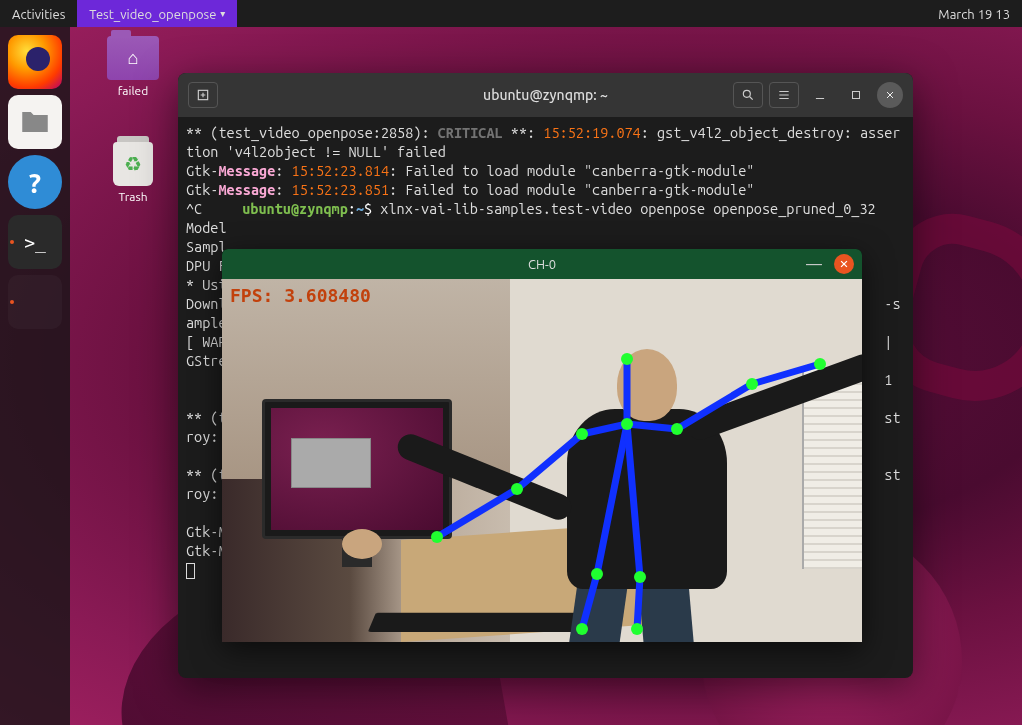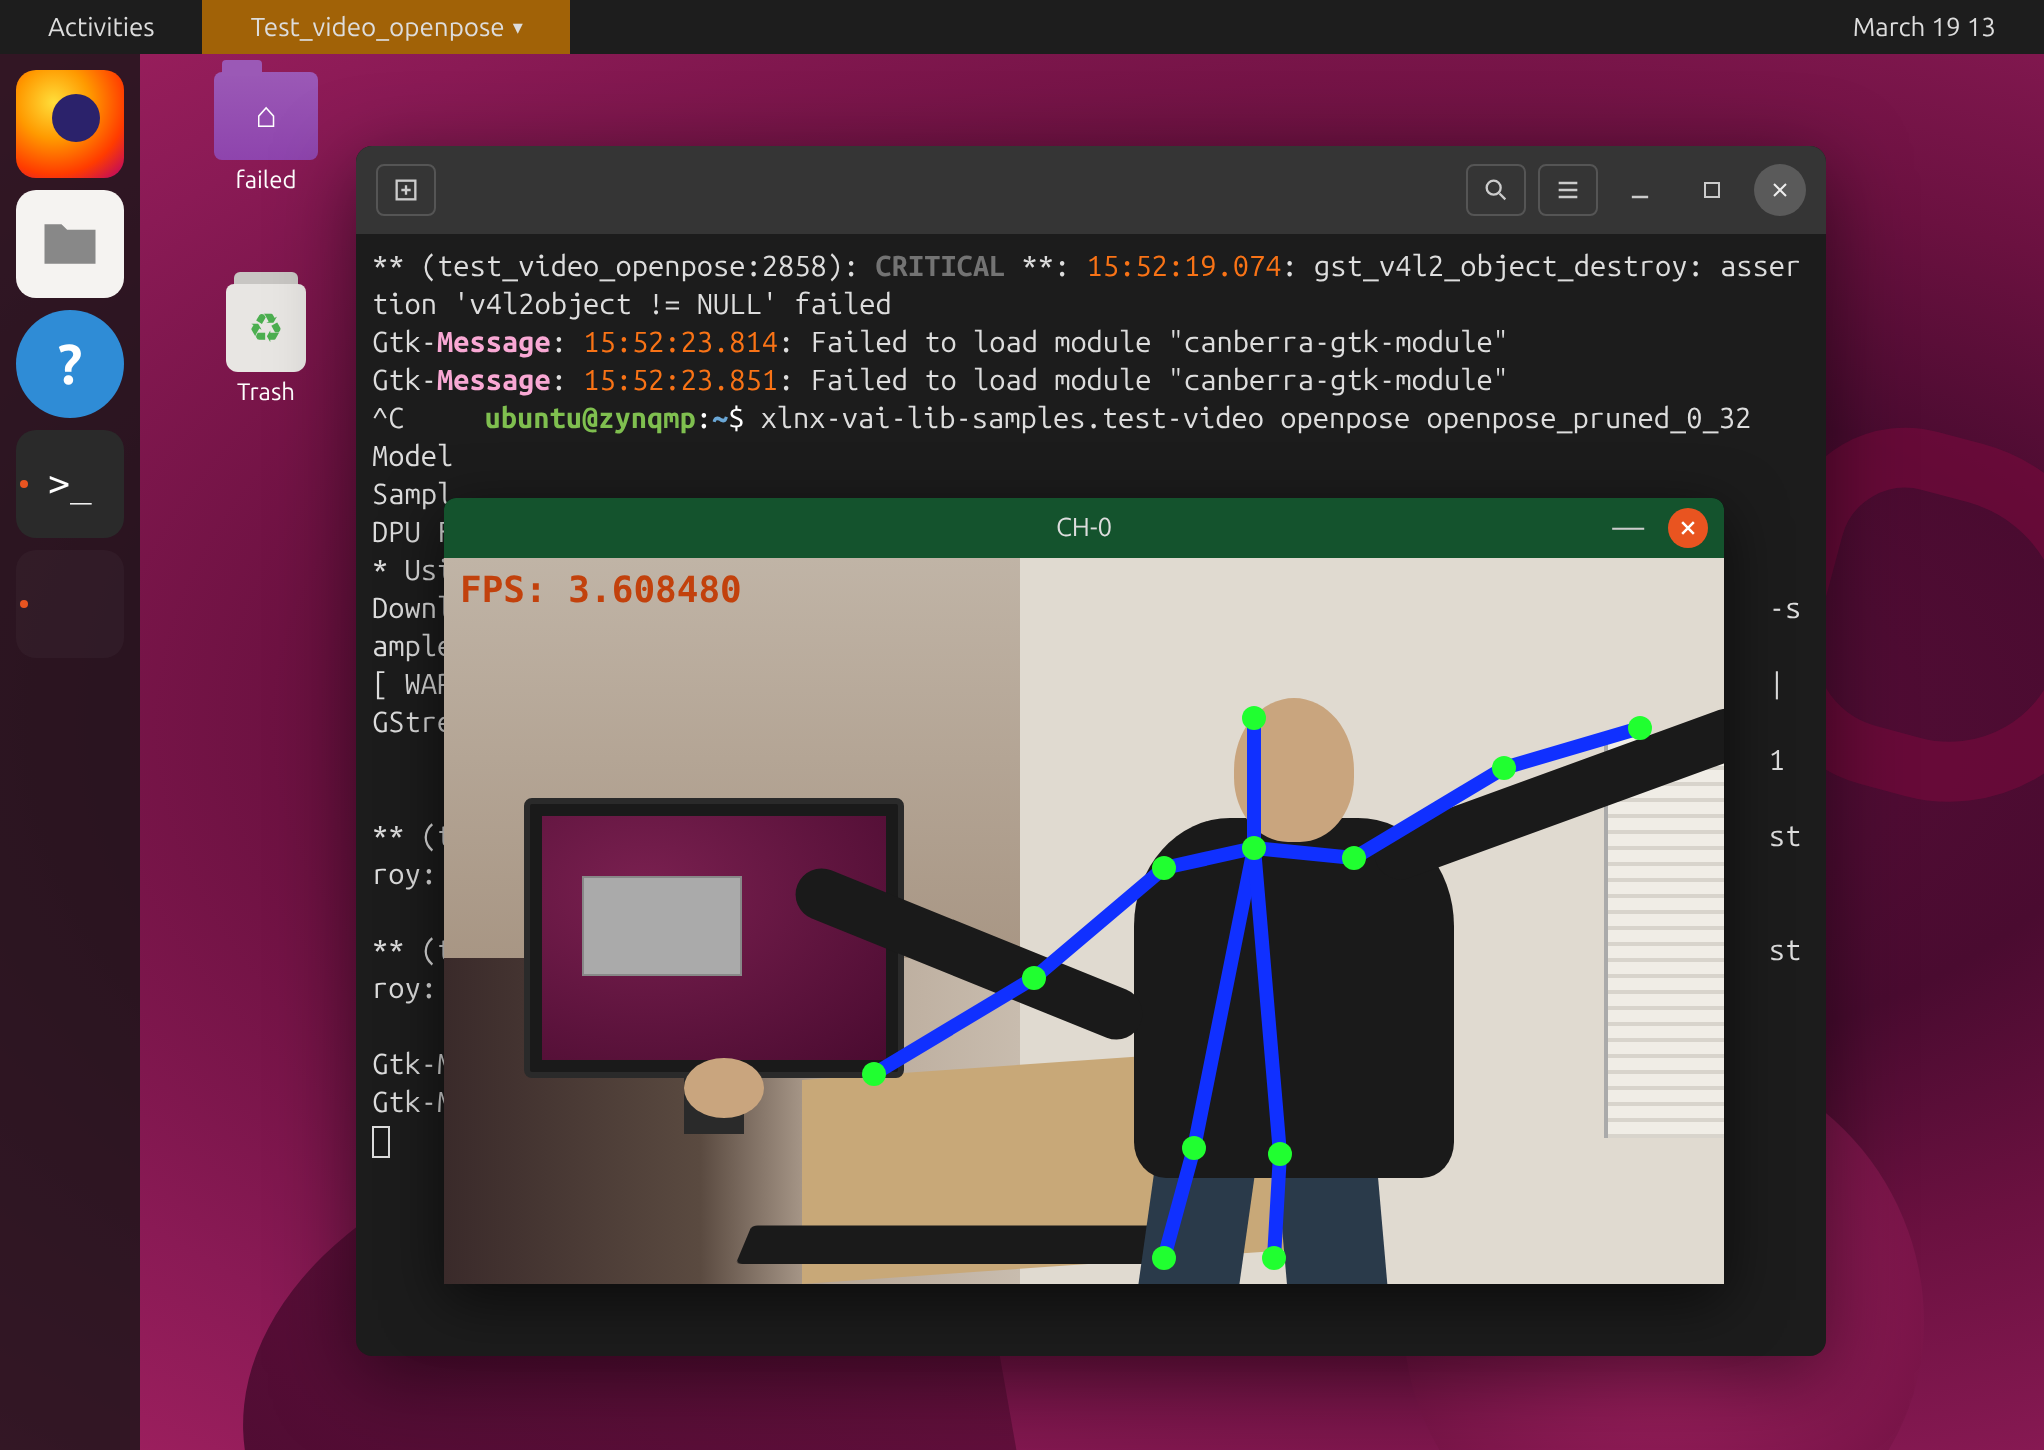--- a/index.html
+++ b/index.html
@@ -1,22 +1,22 @@
 <!DOCTYPE html>
 <html><head>
 <meta charset="utf-8">
 <style>
   * { margin: 0; padding: 0; box-sizing: border-box; }
   html, body { width: 1022px; height: 725px; overflow: hidden; font-family: Ubuntu, "Segoe UI", sans-serif; }
   body { background: radial-gradient(ellipse at 70% 50%, #5a0e3a 0%, #4a0b30 35%, #6b1140 55%, #8a1a55 80%, #a02060 100%); position: relative; }
 
   
   .topbar { position: absolute; top:0; left:0; right:0; height:27px; background:#1d1d1d; color:#ddd; display:flex; align-items:center; font-size:13px; z-index:10; }
-  .topbar .item { padding:0 24px; height:27px; display:flex; align-items:center; cursor:pointer; }
-  .topbar .item.active { background:#a16207; }
+  .topbar .item { padding:0 12px; height:27px; display:flex; align-items:center; cursor:pointer; }
+  .topbar .item.active { background:#6d28d9; }
   .topbar .spacer { flex:1; }
   .topbar .dropdown-arrow { margin-left:4px; font-size:10px; }
 
   
   .dock { position:absolute; top:27px; left:0; bottom:0; width:70px; background:rgba(20,20,20,0.78); display:flex; flex-direction:column; align-items:center; padding-top:8px; gap:6px; z-index:9; }
   .dock-item { width:54px; height:54px; border-radius:10px; display:flex; align-items:center; justify-content:center; cursor:pointer; position:relative; }
   .dock-item.firefox { background: radial-gradient(circle at 35% 30%, #ffde3a 0%, #ff9a00 35%, #ff3b00 70%, #b4006f 100%); }
   .dock-item.firefox::after{content:""; position:absolute; width:24px; height:24px; border-radius:50%; background:#2b226b; top:12px; left:18px;}
   .dock-item.files { background:#f5f3f1; border-radius:10px; }
   .dock-item.files svg { width:34px; height:34px; }
@@ -134,20 +134,21 @@
 </div>
 
 <div class="term-window">
   <div class="term-titlebar">
     <div class="newtab">
       <svg width="14" height="14" viewBox="0 0 24 24">
           <rect x="4" y="4" width="16" height="16" fill="none" stroke="#ccc" stroke-width="2"></rect>
           <path d="M12 8v8M8 12h8" stroke="#ccc" stroke-width="2"></path>
         </svg>
     </div>
+    <div class="title">ubuntu@zynqmp: ~</div>
     <div class="right">
       <div class="rbtn frame">
         <svg width="14" height="14" viewBox="0 0 24 24">
             <circle cx="10" cy="10" r="6" fill="none" stroke="#ccc" stroke-width="2"></circle>
             <path d="M15 15l5 5" stroke="#ccc" stroke-width="2"></path>
           </svg>
       </div>
       <div class="rbtn frame">
         <svg width="14" height="14" viewBox="0 0 24 24">
             <path d="M4 6h16M4 12h16M4 18h16" stroke="#ccc" stroke-width="2"></path>

